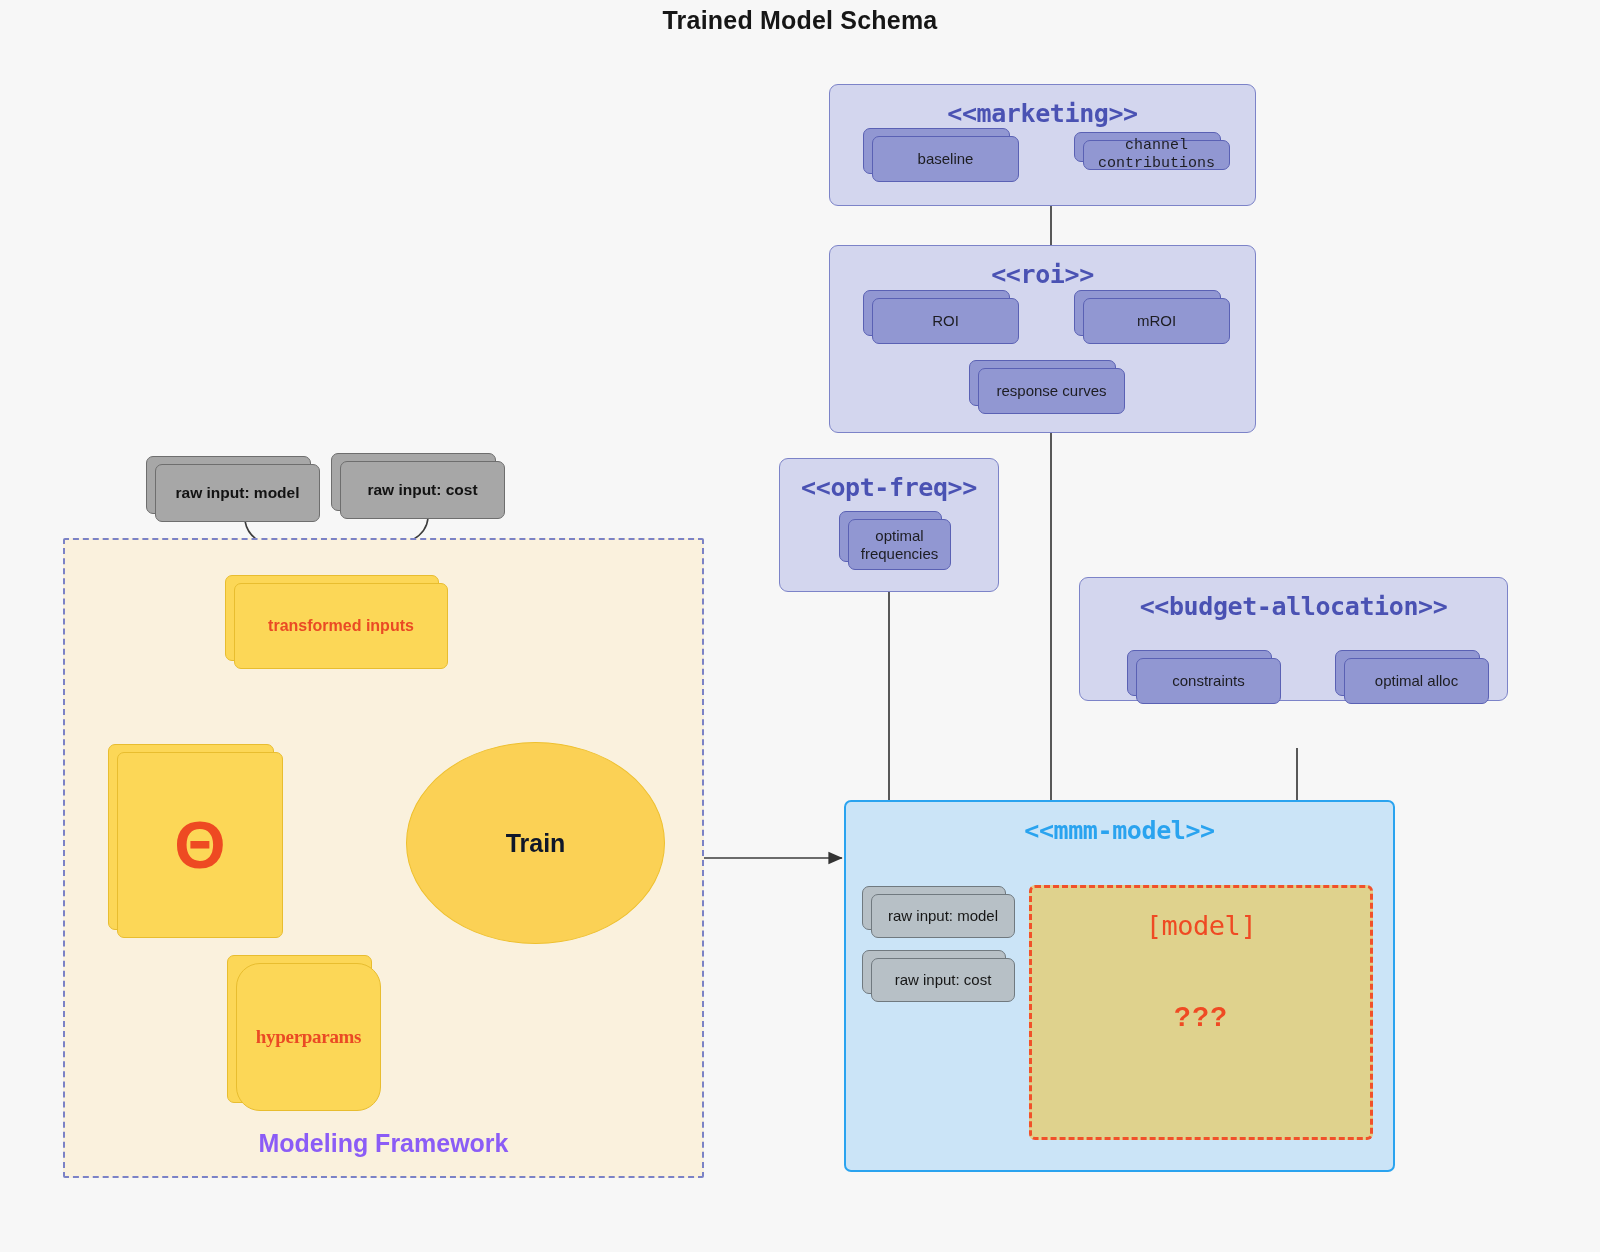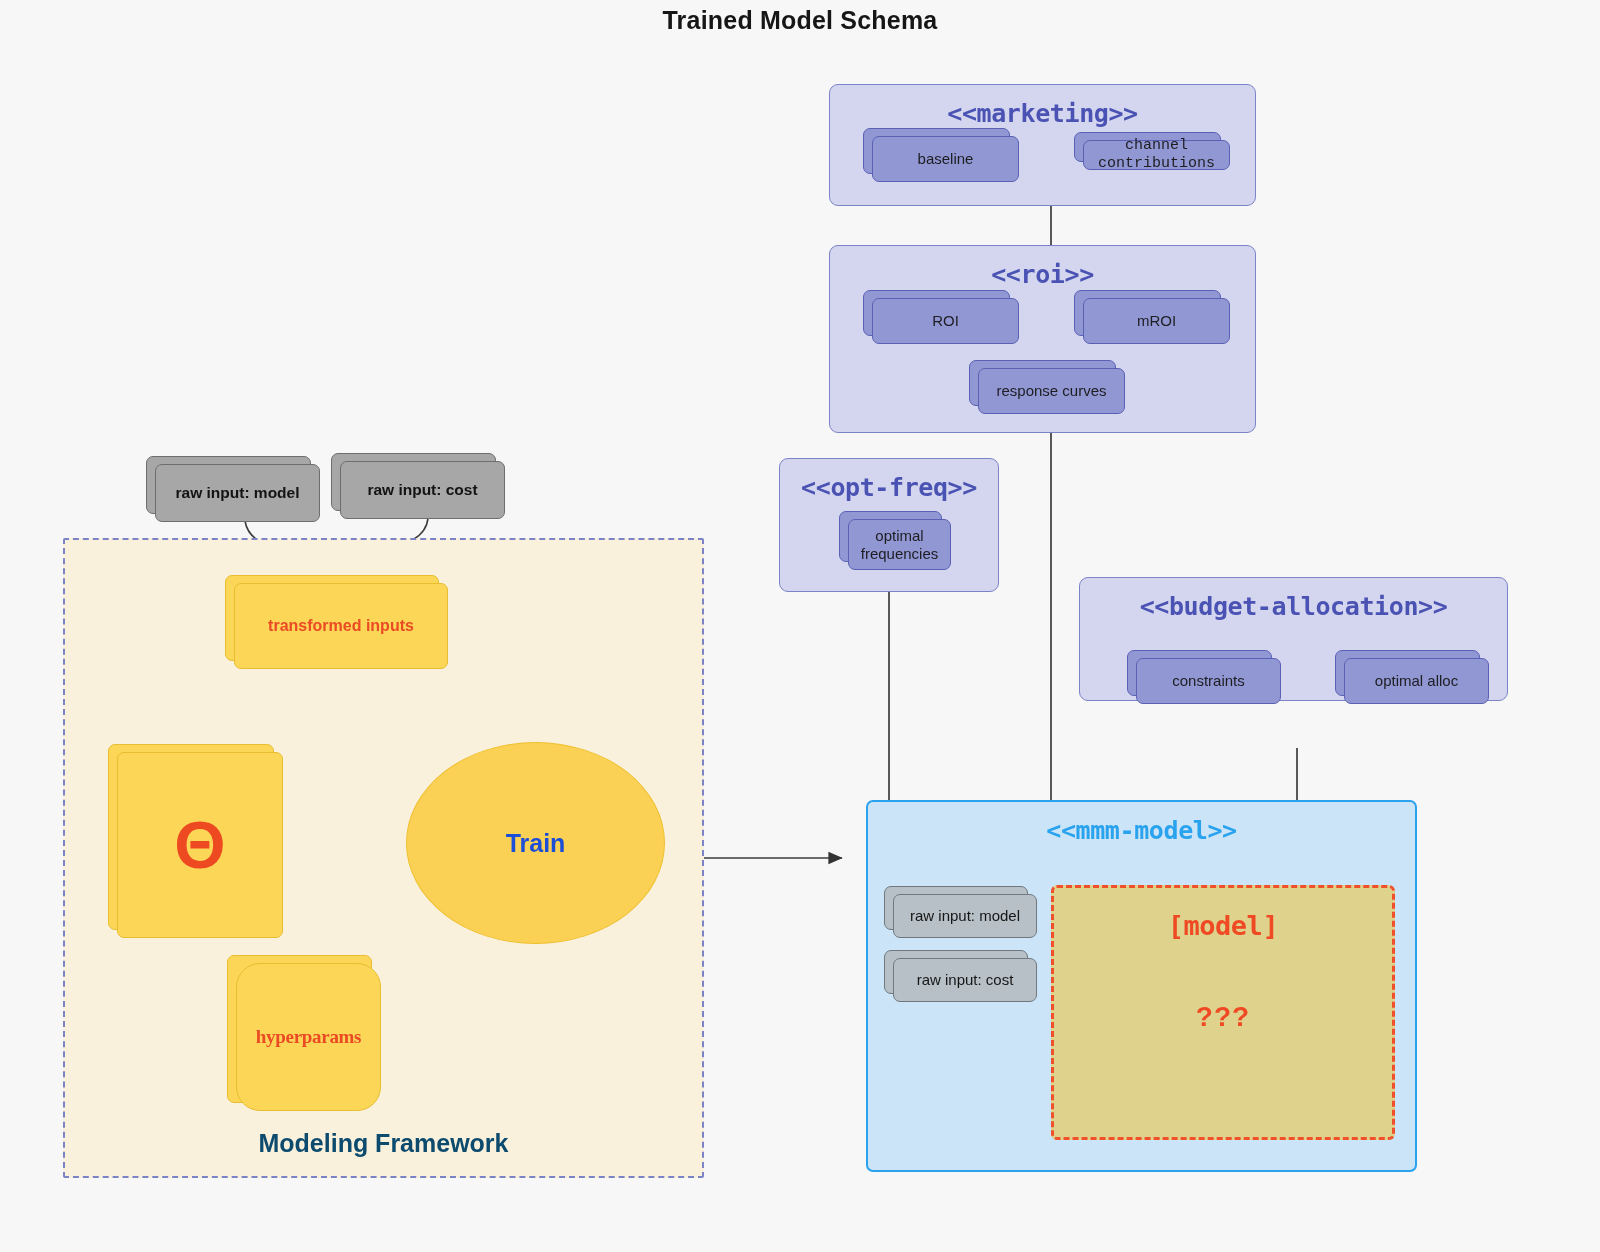--- a/index.html
+++ b/index.html
@@ -150,49 +150,49 @@
     border: 2px dashed #7b82c6;
     border-radius: 2px;
   }
   #framework-label {
     position: absolute;
     left: 0; right: 0;
     bottom: 18px;
     text-align: center;
     font-size: 25px;
     font-weight: bold;
-    color: #0c4a6e;
+    color: #8b5cf6;
   }
 
   
   #train-ellipse {
     background: #fbd155;
     border: 1.6px solid #eec02f;
     border-radius: 50%;
     display: flex;
     align-items: center;
     justify-content: center;
-    color: #1d4ed8;
+    color: #0f172a;
     font-size: 25px;
     font-weight: bold;
   }
 
   
   #model-placeholder {
     background: #dfd28d;
     border: 3px dashed #f1512a;
     border-radius: 6px;
   }
   #model-placeholder .ph-title {
     position: absolute;
     left: 0; right: 0; top: 22px;
     text-align: center;
     font-family: "DejaVu Sans Mono", monospace;
     font-size: 27px;
-    font-weight: bold;
+    font-weight: normal;
     color: #ef4a23;
     letter-spacing: -0.5px;
   }
   #model-placeholder .ph-q {
     position: absolute;
     left: 0; right: 0; top: 113px;
     text-align: center;
     font-size: 28px;
     font-weight: bold;
     color: #ef4a23;
@@ -304,21 +304,21 @@
     <div class="node node-purple" style="left:56px; top:80px; width:145px; height:46px;">
       <div class="back"></div>
       <div class="front">constraints</div>
     </div>
     <div class="node node-purple" style="left:264px; top:80px; width:145px; height:46px;">
       <div class="back"></div>
       <div class="front">optimal alloc</div>
     </div>
   </div>
 
-  <div class="abs pkg-blue" style="left:844px; top:800px; width:551px; height:372px;margin-left:22px;">
+  <div class="abs pkg-blue" style="left:844px; top:800px; width:551px; height:372px;">
     <div class="pkg-title">&lt;&lt;mmm-model&gt;&gt;</div>
     <div class="node node-steel" style="left:25px; top:92px; width:144px; height:44px;">
       <div class="back"></div>
       <div class="front">raw input: model</div>
     </div>
     <div class="node node-steel" style="left:25px; top:156px; width:144px; height:44px;">
       <div class="back"></div>
       <div class="front">raw input: cost</div>
     </div>
 

